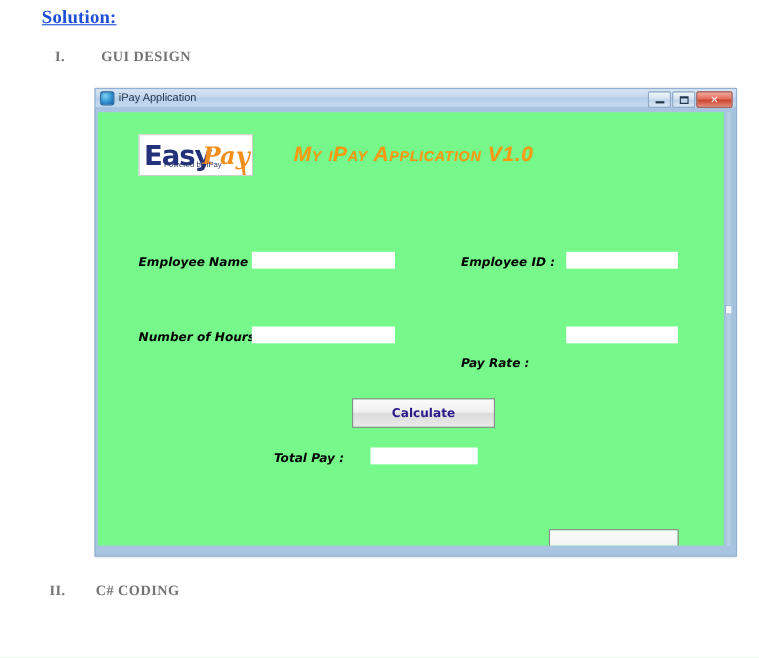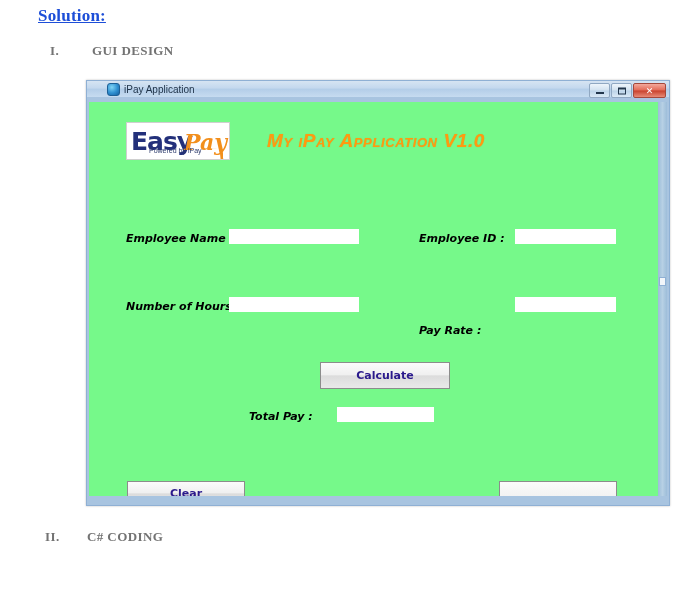--- a/index.html
+++ b/index.html
@@ -53,21 +53,21 @@
     border: 1px solid #8fb0d4;
     box-sizing: border-box;
     box-shadow: 0 0 2px rgba(0,0,0,0.25);
   }
   .titlebar {
     position: relative;
     height: 16px;
     background: linear-gradient(to bottom, #d6e4f2 0%, #c3d8ee 45%, #b3cde8 50%, #c6dbf0 100%);
     display: flex;
     align-items: center;
-    padding-left: 20px;
+    padding-left: 4px;
     box-sizing: border-box;
   }
   .title-icon {
     width: 13px;
     height: 13px;
     border-radius: 3px;
     background: radial-gradient(circle at 35% 30%, #7fd4f5 0%, #2f8fd0 55%, #17609e 100%);
     border: 1px solid #1d5f96;
     box-sizing: border-box;
     flex: none;
@@ -340,21 +340,20 @@
     <input class="text-input" id="inp-hours" type="text" value="" style="">
 
     <div class="field-label" id="lbl-pay-rate">Pay Rate :</div>
     <input class="text-input" id="inp-pay-rate" type="text" value="" style="">
 
     <button class="win-button" id="btn-calculate">Calculate</button>
 
     <div class="field-label" id="lbl-total-pay">Total Pay :</div>
     <input class="text-input" id="inp-total-pay" type="text" value="" style="">
 
-    <button class="win-button" id="btn-clear">Clear</button>
     <button class="win-button" id="btn-exit">Exit</button>
 
   </div>
 
   <div class="form-scrollbar">
     <div class="thumb"></div>
   </div>
 
 </div>
 

